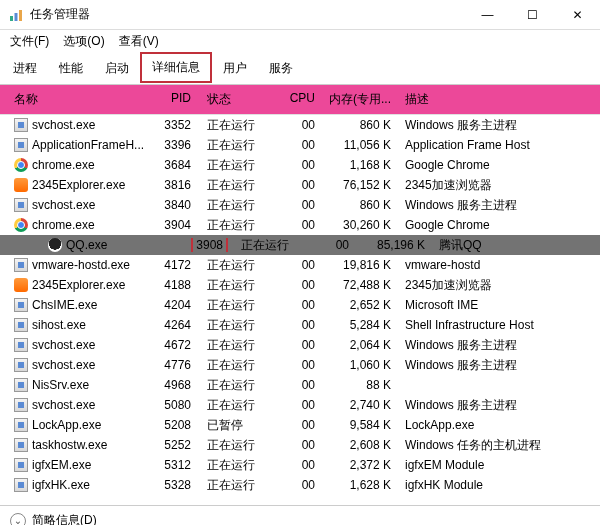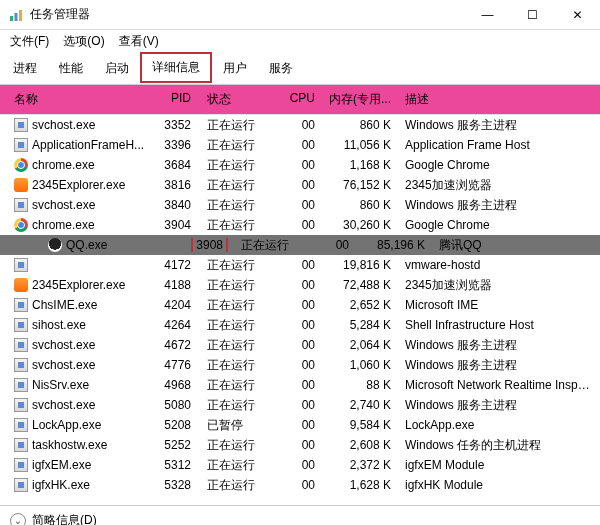--- a/index.html
+++ b/index.html
@@ -261,20 +261,21 @@
         </div>
         <div class="col col-pid"><span class="pid-highlight">3908</span></div>
         <div class="col col-state">正在运行</div>
         <div class="col col-cpu">00</div>
         <div class="col col-mem">85,196 K</div>
         <div class="col col-desc">腾讯QQ</div>
       </div>
       <div class="row">
         <div class="col col-name">
           <span class="proc-icon generic"></span>
+          <span>vmware-hostd.exe</span>
         </div>
         <div class="col col-pid">4172</div>
         <div class="col col-state">正在运行</div>
         <div class="col col-cpu">00</div>
         <div class="col col-mem">19,816 K</div>
         <div class="col col-desc">vmware-hostd</div>
       </div>
       <div class="row">
         <div class="col col-name">
           <span class="proc-icon orange2345"></span>
@@ -332,21 +333,20 @@
       </div>
       <div class="row">
         <div class="col col-name">
           <span class="proc-icon generic"></span>
           <span>NisSrv.exe</span>
         </div>
         <div class="col col-pid">4968</div>
         <div class="col col-state">正在运行</div>
         <div class="col col-cpu">00</div>
         <div class="col col-mem">88 K</div>
-        <div class="col col-desc">Microsoft Network Realtime Inspec...</div>
       </div>
       <div class="row">
         <div class="col col-name">
           <span class="proc-icon generic"></span>
           <span>svchost.exe</span>
         </div>
         <div class="col col-pid">5080</div>
         <div class="col col-state">正在运行</div>
         <div class="col col-cpu">00</div>
         <div class="col col-mem">2,740 K</div>

